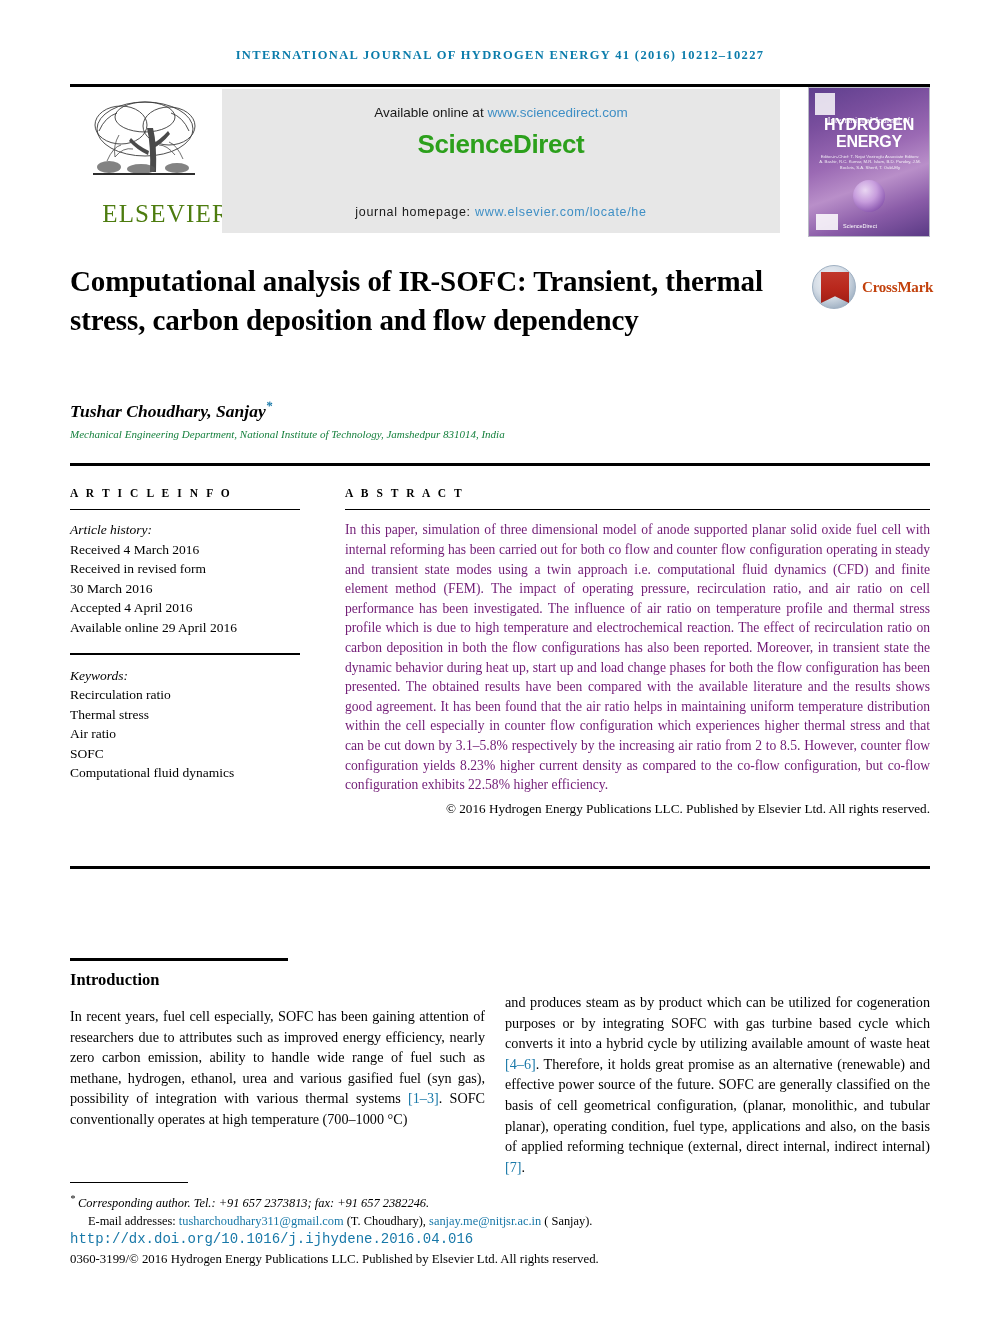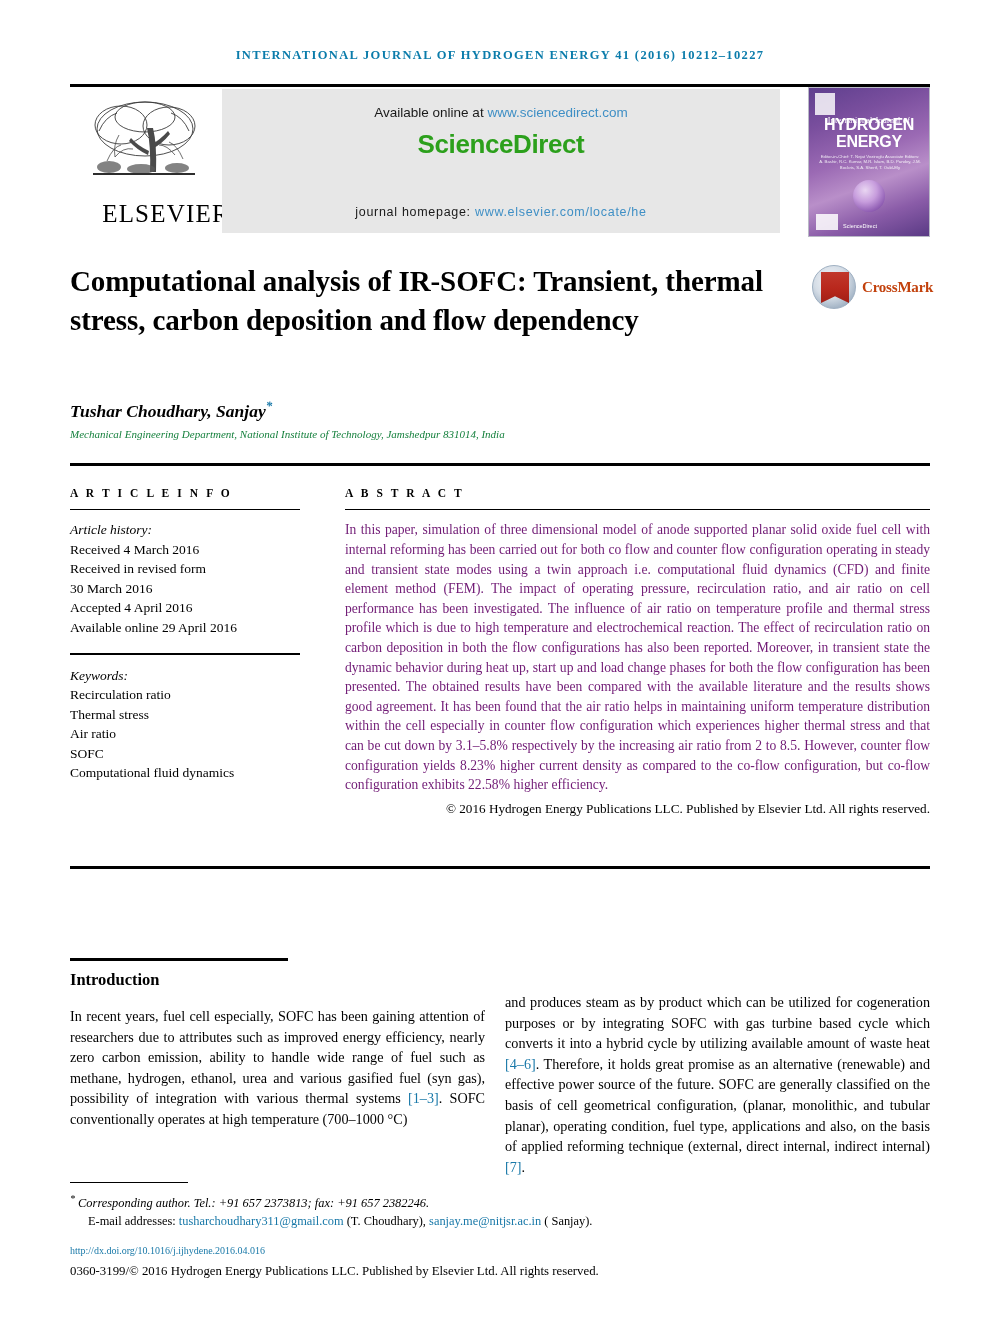--- a/index.html
+++ b/index.html
@@ -65,21 +65,21 @@
     flex-direction: column;
     align-items: center;
     justify-content: flex-start;
   }
   .elsevier-tree {
     width: 118px;
     height: 104px;
     margin-top: 8px;
   }
   .elsevier-word {
-    color: #000000;
+    color: #4d7c0f;
     font-family: "Liberation Serif", serif;
     font-size: 25px;
     letter-spacing: 1.2px;
     line-height: 1;
     margin-top: 2px;
     margin-left: 44px;
   }
 
   .sd-banner {
     position: absolute;
@@ -397,24 +397,24 @@
     margin-bottom: 7px;
   }
   .footer-line {
     font-family: "Liberation Serif", serif;
     font-size: 12.4px;
     line-height: 17.5px;
   }
   .footer-line.italic { font-style: italic; }
   .footer-doi {
     color: #1878a8;
-    font-family: Liberation Serif, serif;
-    font-size: 10px;
+    font-family: Liberation Mono, monospace;
+    font-size: 14px;
     line-height: 18px;
-    margin-top: 12px;
+    margin-top: 0;
   }
   .footer-copy {
     font-family: "Liberation Serif", serif;
     font-size: 12.8px;
     line-height: 18px;
     margin-top: 2px;
   }
   .mail { color: #1878a8; }
   .corr-star { font-size: 10px; vertical-align: super; }
 </style>

